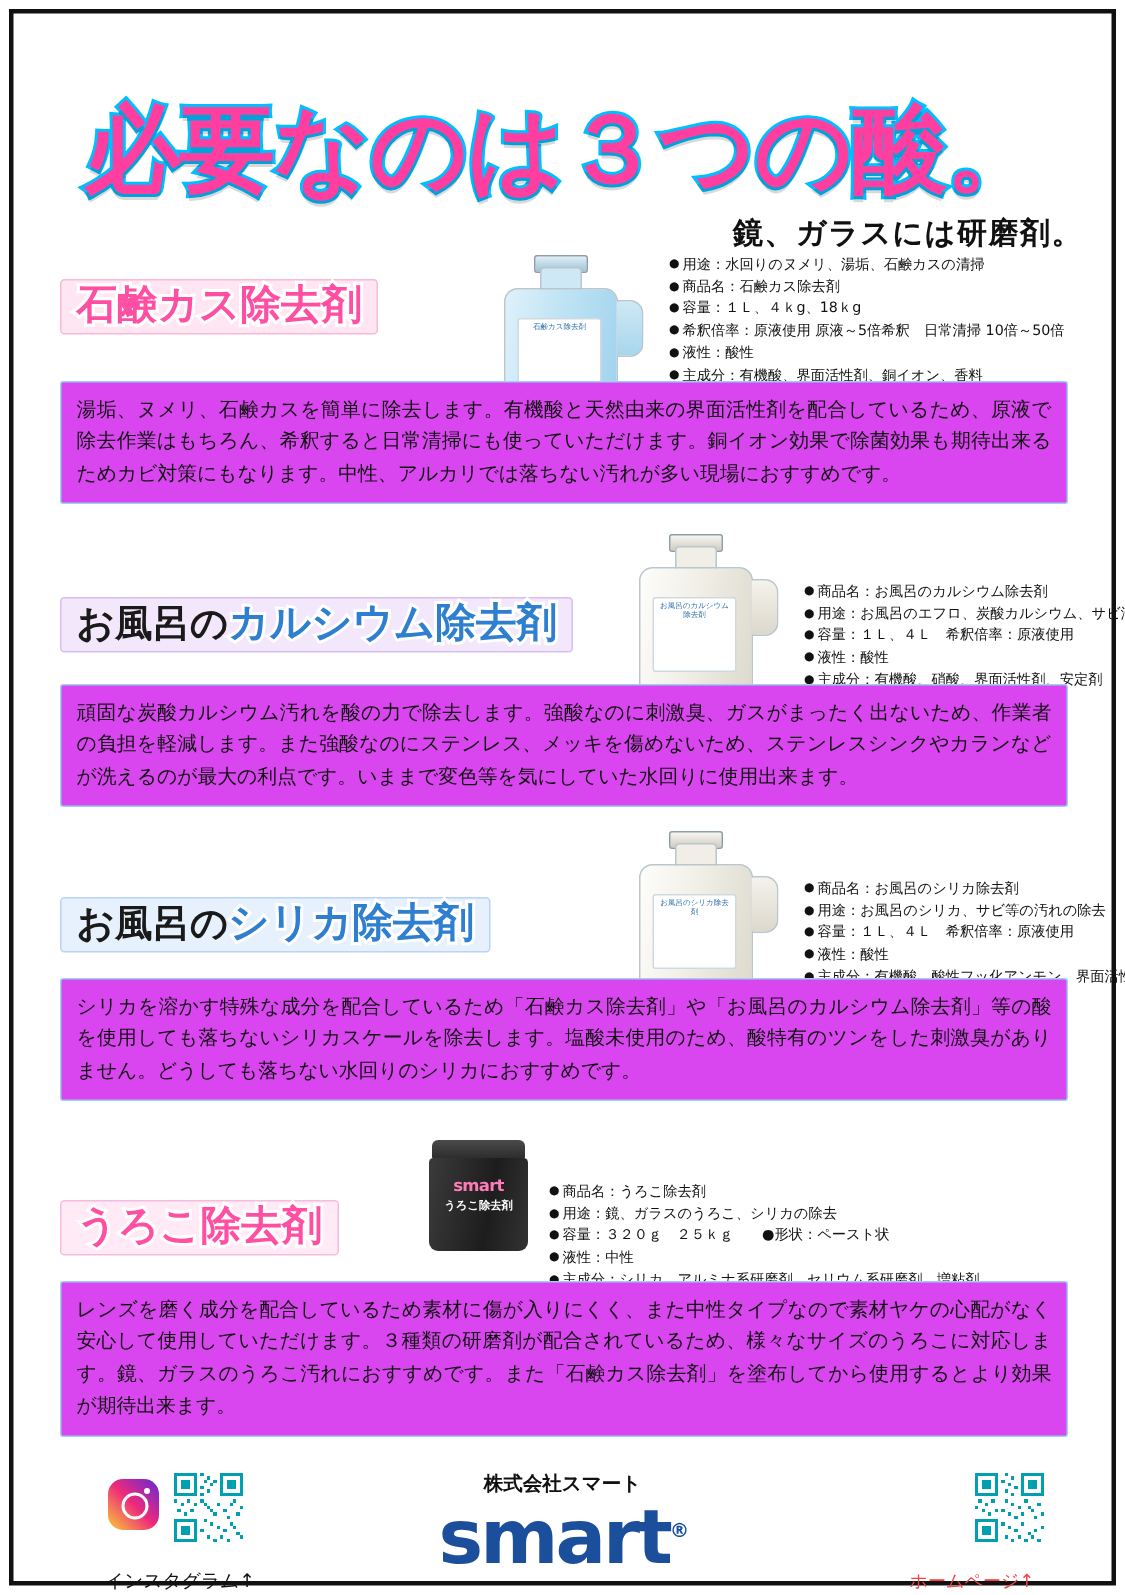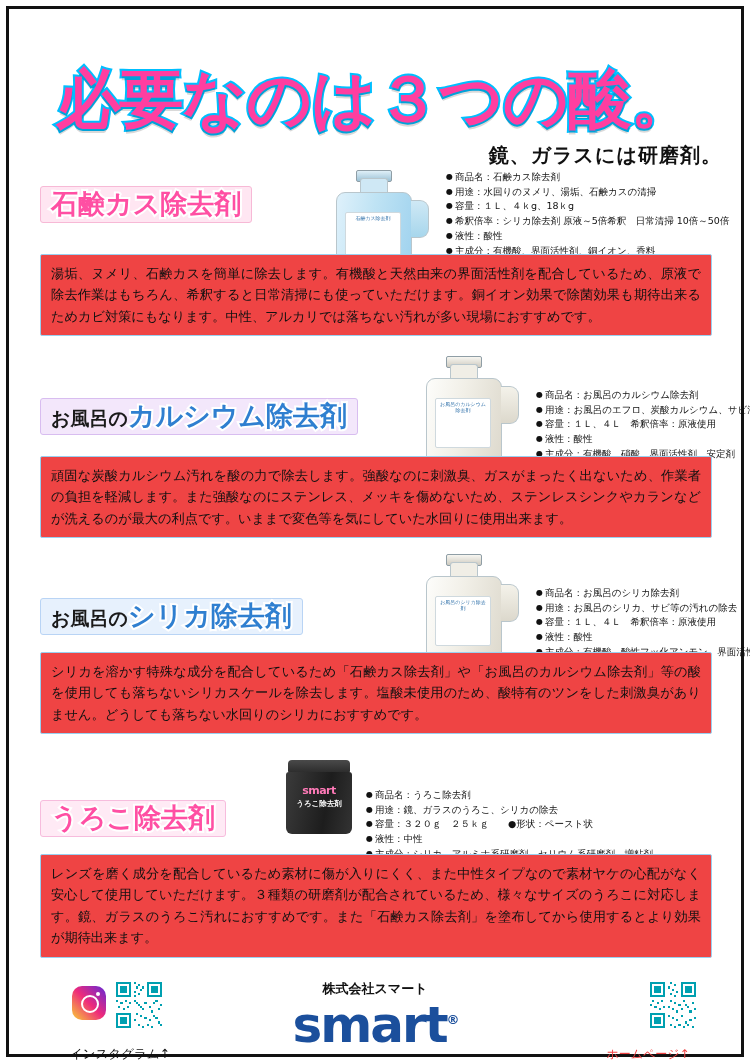--- a/index.html
+++ b/index.html
@@ -38,30 +38,30 @@
   .t-ca-box{background:#f3e7fb;border:1px solid #d8bdf0;}
   .t-si-box{background:#e7f1fd;border:1px solid #b9d4f5;}
   .t-uroko-box{background:#ffeaf5;border:1px solid #f7bcdd;}
 
   .bigtitle{
     font-size:27px;font-weight:bold;line-height:1;
   }
   .bigtitle .pink{color:#ff4fa3;-webkit-text-stroke:4px #fff;paint-order:stroke fill;}
   .bigtitle .blue{color:#2f7fd0;-webkit-text-stroke:4px #fff;paint-order:stroke fill;}
   .bigtitle .dark{color:#1a1a1a;}
-  .bigtitle .small{font-size:19px;}
+  .bigtitle .small{font-size:25px;}
 
   .specs{position:absolute;font-size:9.5px;line-height:1.55;color:#111;}
   .specs div{white-space:nowrap;}
   .specs .b::before{content:"\25CF";font-size:8px;margin-right:2px;position:relative;top:-1px;}
 
   .desc{
     position:absolute;left:34px;width:672px;box-sizing:border-box;
     border:1px solid #9ad0f0;border-radius:2px;padding:8px 10px;
-    font-size:13.2px;line-height:1.62;color:#111;background:#ef4444;
+    font-size:13.2px;line-height:1.62;color:#111;background:#d946ef;
     text-align:justify;
   }
 
   
   .bottle{position:absolute;}
   .bot-body{
     position:absolute;left:0;top:22px;width:74px;height:86px;
     border-radius:9px 9px 6px 6px;
     border:1px solid #b9c6cc;
   }
@@ -175,24 +175,24 @@
 
       <div class="bottle b-blue" style="left:330px;top:2px;width:92px;height:110px;">
         <div class="bot-cap"></div>
         <div class="bot-neck"></div>
         <div class="bot-body"></div>
         <div class="bot-handle"></div>
         <div class="bot-label">石鹸カス除去剤</div>
       </div>
 
       <div class="specs" style="left:440px;top:2px;">
+        <div class="b">用途：水回りのヌメリ、湯垢、石鹸カスの清掃</div>
         <div class="b">商品名：石鹸カス除去剤</div>
-        <div class="b">用途：水回りのヌメリ、湯垢、石鹸カスの清掃</div>
         <div class="b">容量：１Ｌ、４ｋg、18ｋg</div>
-        <div class="b">希釈倍率：シリカ除去剤 原液～5倍希釈　日常清掃 10倍～50倍</div>
+        <div class="b">希釈倍率：原液使用 原液～5倍希釈　日常清掃 10倍～50倍</div>
         <div class="b">液性：酸性</div>
         <div class="b">主成分：有機酸、界面活性剤、銅イオン、香料</div>
       </div>
 
       <div class="desc" style="top:86px;">湯垢、ヌメリ、石鹸カスを簡単に除去します。有機酸と天然由来の界面活性剤を配合しているため、原液で除去作業はもちろん、希釈すると日常清掃にも使っていただけます。銅イオン効果で除菌効果も期待出来るためカビ対策にもなります。中性、アルカリでは落ちない汚れが多い現場におすすめです。</div>
     </div>
 
     <div class="sec" style="top:300px;height:190px;">
       <div class="sec-title title-box t-ca-box" style="left:34px;top:48px;">
         <span class="bigtitle">

